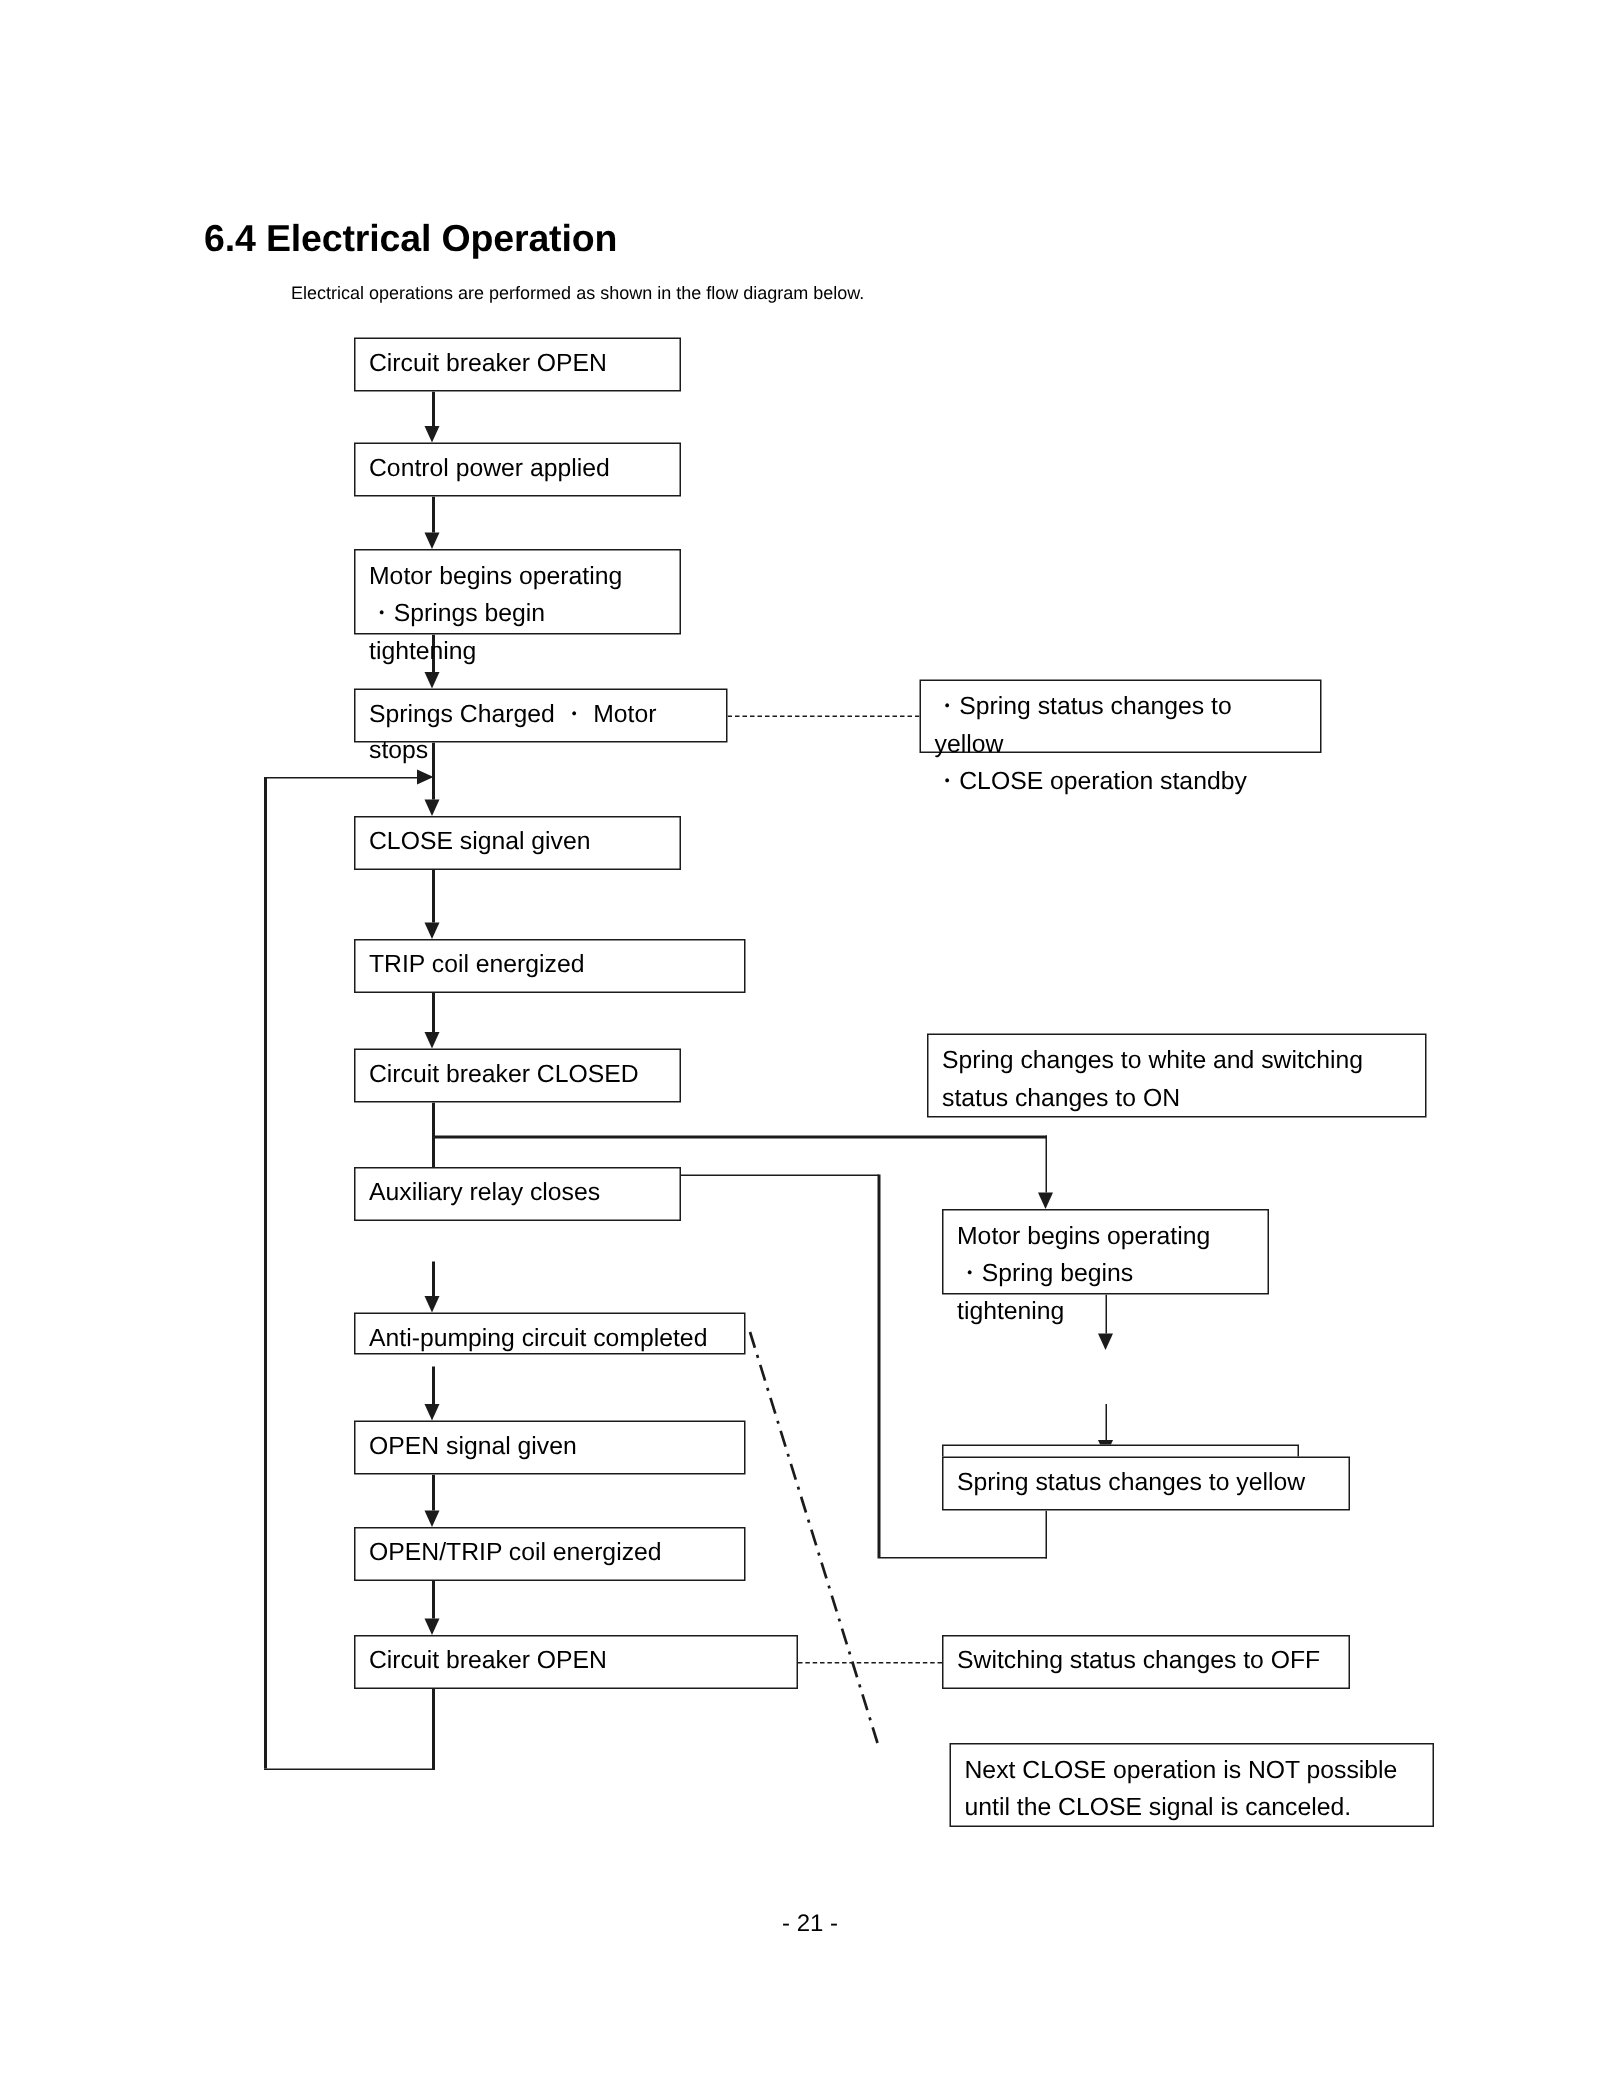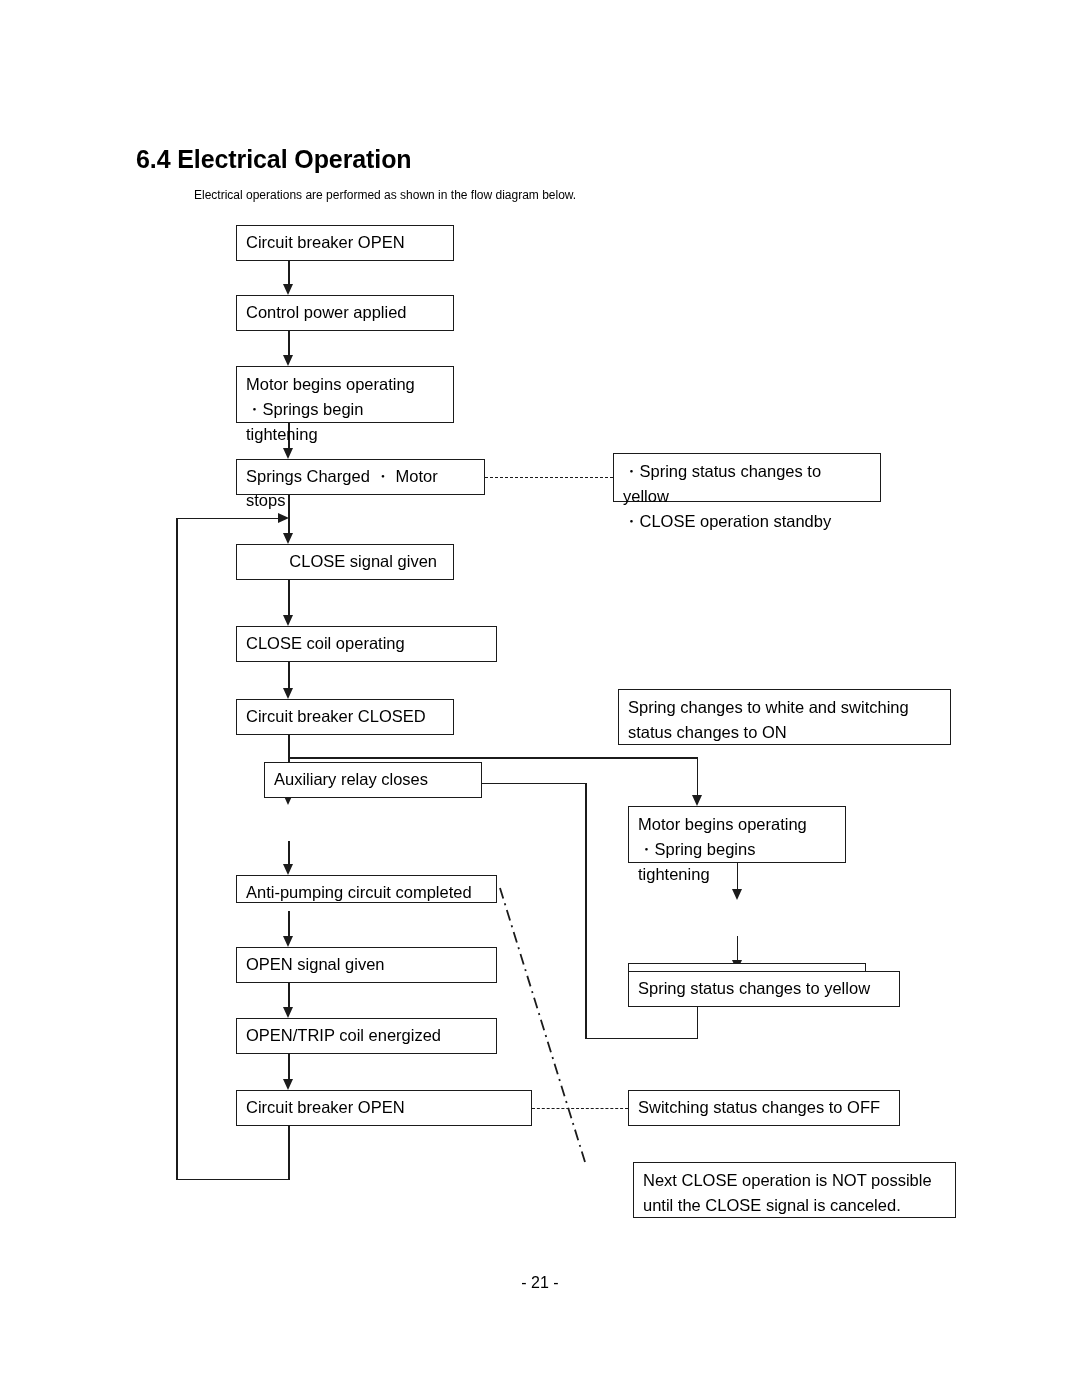--- a/index.html
+++ b/index.html
@@ -119,27 +119,27 @@
 
   <div class="fbox" style="left:236px; top:225px; width:218px; height:36px;">Circuit breaker OPEN</div>
 
   <div class="fbox" style="left:236px; top:295px; width:218px; height:36px;">Control power applied</div>
 
   <div class="fbox two-line" style="left:236px; top:366px; width:218px; height:57px;">Motor begins operating
  ・Springs begin tightening</div>
 
   <div class="fbox" style="left:236px; top:459px; width:249px; height:36px;">Springs Charged ・ Motor stops</div>
 
-  <div class="fbox" style="left:236px; top:544px; width:218px; height:36px;text-align:right;">CLOSE signal given</div>
-
-  <div class="fbox" style="left:236px; top:626px; width:261px; height:36px;">CLOSE coil operating</div>
+  <div class="fbox" style="left:236px; top:544px; width:218px; height:36px;">CLOSE signal given</div>
+
+  <div class="fbox" style="left:236px; top:626px; width:261px; height:36px;">TRIP coil energized</div>
 
   <div class="fbox" style="left:236px; top:699px; width:218px; height:36px;">Circuit breaker CLOSED</div>
 
-  <div class="fbox" style="left:236px; top:762px; width:218px; height:36px;margin-left:28px;">Auxiliary relay closes</div>
+  <div class="fbox" style="left:236px; top:778px; width:218px; height:36px;">Auxiliary relay closes</div>
 
   <div class="fbox" style="left:236px; top:875px; width:261px; height:28px;">Anti-pumping circuit completed</div>
 
   <div class="fbox" style="left:236px; top:1018px; width:261px; height:36px;">OPEN/TRIP coil energized</div>
 
   <div class="fbox" style="left:236px; top:947px; width:261px; height:36px;">OPEN signal given</div>
 
   <div class="fbox" style="left:236px; top:1090px; width:296px; height:36px;">Circuit breaker OPEN</div>
 
   <div class="fbox two-line" style="left:613px; top:453px; width:268px; height:49px;">・Spring status changes to yellow

